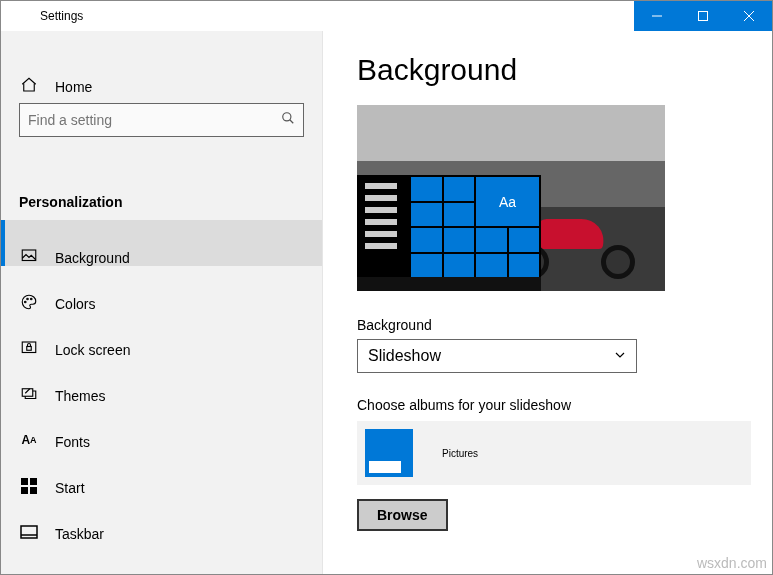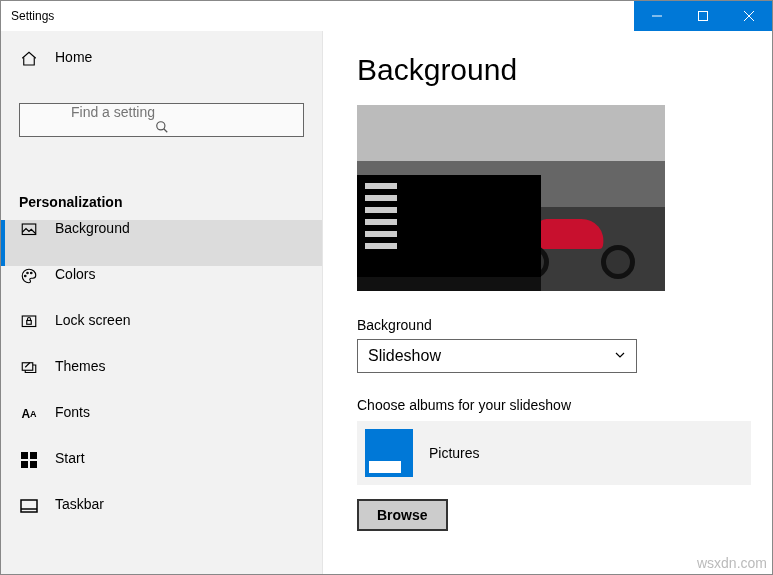--- a/index.html
+++ b/index.html
@@ -1,29 +1,29 @@
 <!DOCTYPE html>
 <html><head>
 <meta charset="utf-8">
 <style>
 * { box-sizing: border-box; margin: 0; padding: 0; font-family: "Segoe UI", Arial, sans-serif; }
 body { width: 773px; height: 575px; background: #fff; overflow: hidden; border: 1px solid #888; }
-.titlebar { height: 30px; display: flex; align-items: center; background: #fff; border-bottom: 0; }
+.titlebar { height: 30px; display: flex; align-items: center; background: #fff; border-bottom: 0; margin-left: 29px; }
 .titlebar .title { padding-left: 10px; font-size: 12px; color: #000; }
 .win-controls { margin-left: auto; display: flex; }
 .win-btn { width: 46px; height: 30px; display: flex; align-items: center; justify-content: center; color: #fff; background: #0078d7; }
 .win-btn svg { width: 10px; height: 10px; }
 .app { display: flex; height: calc(575px - 30px); }
 .sidebar { width: 322px; background: #f2f2f2; padding-top: 18px; border-right: 1px solid #e5e5e5; }
-.home-row, .nav-item { display: flex; align-items: flex-start; height: 46px; padding: 0 18px; font-size: 14px; color: #000; cursor: pointer; }
+.home-row, .nav-item { display: flex; align-items: flex-end; height: 46px; padding: 0 18px; font-size: 14px; color: #000; cursor: pointer; }
 .nav-item.active { background: #dcdcdc; position: relative; }
 .nav-item.active::before { content: ""; position: absolute; left: 0; top: 0; bottom: 0; width: 4px; background: #0078d7; }
 .icon-slot { width: 20px; height: 20px; margin-right: 16px; display: flex; align-items: center; justify-content: center; }
 .search-wrap { padding: 8px 18px 14px; }
-.search-box { height: 34px; border: 1px solid #666; background: #fafafa; display: flex; align-items: center; padding: 0 8px; flex-direction: column; }
+.search-box { height: 34px; border: 1px solid #666; background: #fafafa; display: flex; align-items: center; padding: 0 8px; }
 .search-box input { border: none; background: transparent; outline: none; flex: 1; font-size: 14px; }
 .section-header { padding: 8px 18px 10px; font-size: 14px; font-weight: 600; margin-top: 35px; }
 .content { flex: 1; padding: 22px 34px; overflow: auto; }
 .content h1 { font-size: 30px; font-weight: 400; margin-bottom: 18px; }
 .preview { width: 308px; height: 186px; background: #2a2a2a; position: relative; overflow: hidden; margin-bottom: 26px; }
 .preview .garage { position: absolute; inset: 0; background: linear-gradient(#bbb 0 30%, #666 30% 55%, #3a3a3a 55% 100%); }
 .preview .bike { position: absolute; right: 30px; bottom: 12px; width: 120px; height: 70px; }
 .preview .bike .body { position: absolute; left: 20px; top: 10px; width: 70px; height: 30px; background: #c8102e; border-radius: 10px 30px 4px 8px; transform: skewX(-10deg); }
 .preview .bike .wheel { position: absolute; bottom: 0; width: 34px; height: 34px; border: 5px solid #111; border-radius: 50%; background: #333; }
 .preview .bike .wheel.w1 { left: 0; }
@@ -33,21 +33,21 @@
 .preview .tiles { position: absolute; left: 54px; bottom: 14px; width: 128px; height: 100px; display: grid; grid-template-columns: repeat(4, 1fr); grid-template-rows: repeat(4, 1fr); gap: 2px; }
 .tile { background: #0078d7; }
 .tile.big { grid-column: span 2; grid-row: span 2; display:flex; align-items:center; justify-content:center; color:#fff; font-size:14px;}
 .preview .list { position: absolute; left: 8px; bottom: 14px; width: 40px; height: 100px; }
 .preview .list div { height: 6px; background: #ccc; margin: 6px 0; width: 32px; }
 .field-label { font-size: 14px; margin-bottom: 6px; }
 .select { width: 280px; height: 34px; border: 1px solid #666; display: flex; align-items: center; padding: 0 10px; font-size: 16px; justify-content: space-between; cursor: pointer; margin-bottom: 24px; background:#fff; }
 .album-row { display: flex; align-items: center; background: #f2f2f2; padding: 8px; margin: 8px 0 14px; width: 394px; }
 .album-icon { width: 48px; height: 48px; background: #0078d7; display:flex; align-items:flex-end; padding:4px;}
 .album-icon div { width: 32px; height: 12px; background:#fff; }
-.album-label { margin-left: 16px; font-size: 14px; }
+.album-label { margin-left: 29px; font-size: 10px; }
 .browse-btn { padding: 6px 18px; border: 2px solid #333; background: #ccc; font-size: 14px; cursor: pointer; font-weight: bold; }
 .watermark { position: fixed; right: 6px; bottom: 4px; font-size: 14px; color: #bbb; }
 </style>
 </head>
 <body>
 
 <div class="titlebar">
   <span class="title">Settings</span>
   <div class="win-controls">
     <div class="win-btn">
@@ -172,20 +172,35 @@
         </div>
       <div class="desk"></div>
       <div class="list">
           <div></div>
           <div></div>
           <div></div>
           <div></div>
           <div></div>
           <div></div>
         </div>
+      <div class="tiles">
+        <div class="tile"></div>
+          <div class="tile"></div>
+          <div class="tile big">Aa</div>
+        <div class="tile"></div>
+          <div class="tile"></div>
+        <div class="tile"></div>
+          <div class="tile"></div>
+          <div class="tile"></div>
+          <div class="tile"></div>
+        <div class="tile"></div>
+          <div class="tile"></div>
+          <div class="tile"></div>
+          <div class="tile"></div>
+      </div>
       <div class="taskbar"></div>
     </div>
 
     <div class="field-label">Background</div>
     <div class="select">
       <span>Slideshow</span>
       <span><svg width="12" height="12" viewBox="0 0 12 12" fill="none" stroke="#000" stroke-width="1.2">
             <path d="M2 4l4 4 4-4"></path>
           </svg></span>
     </div>

